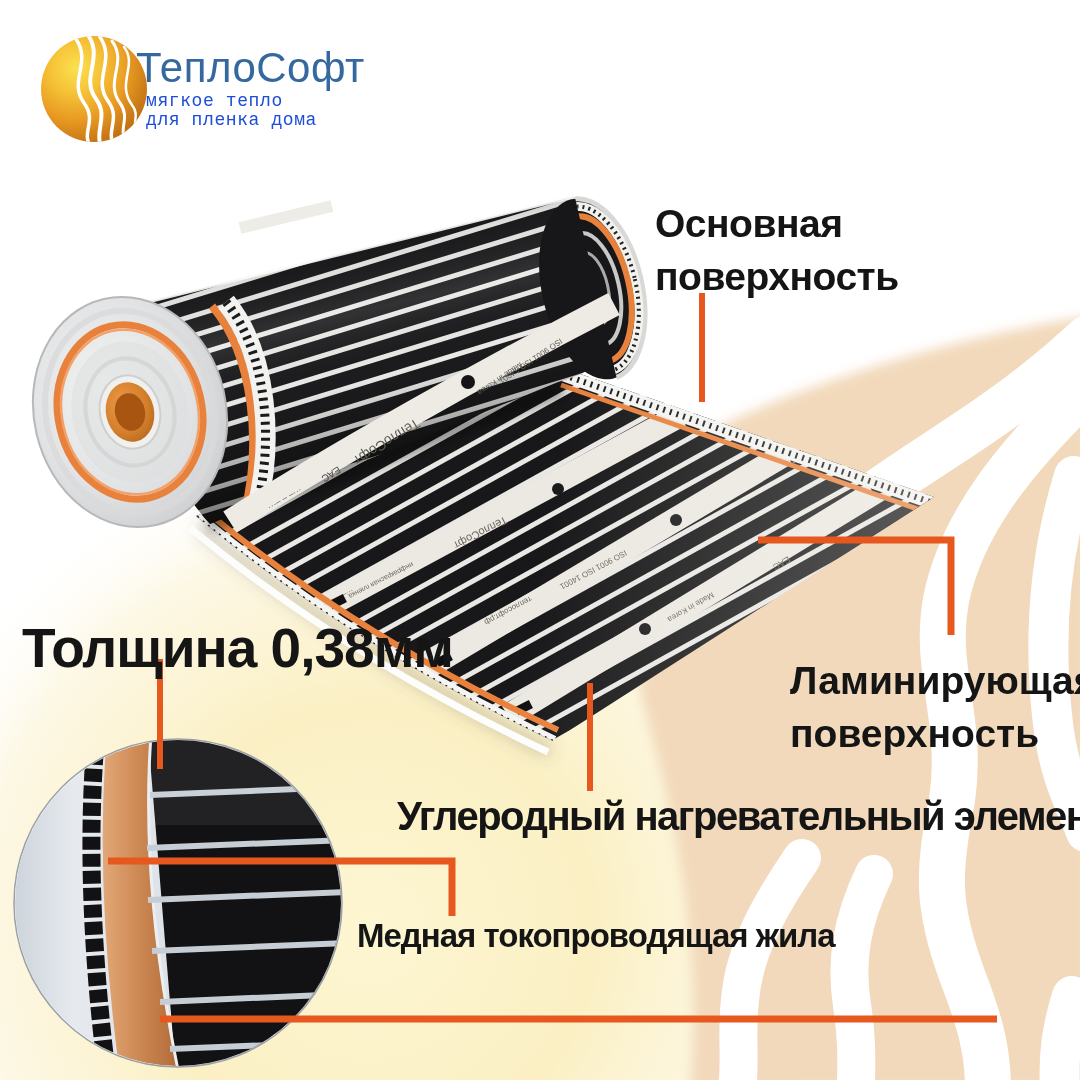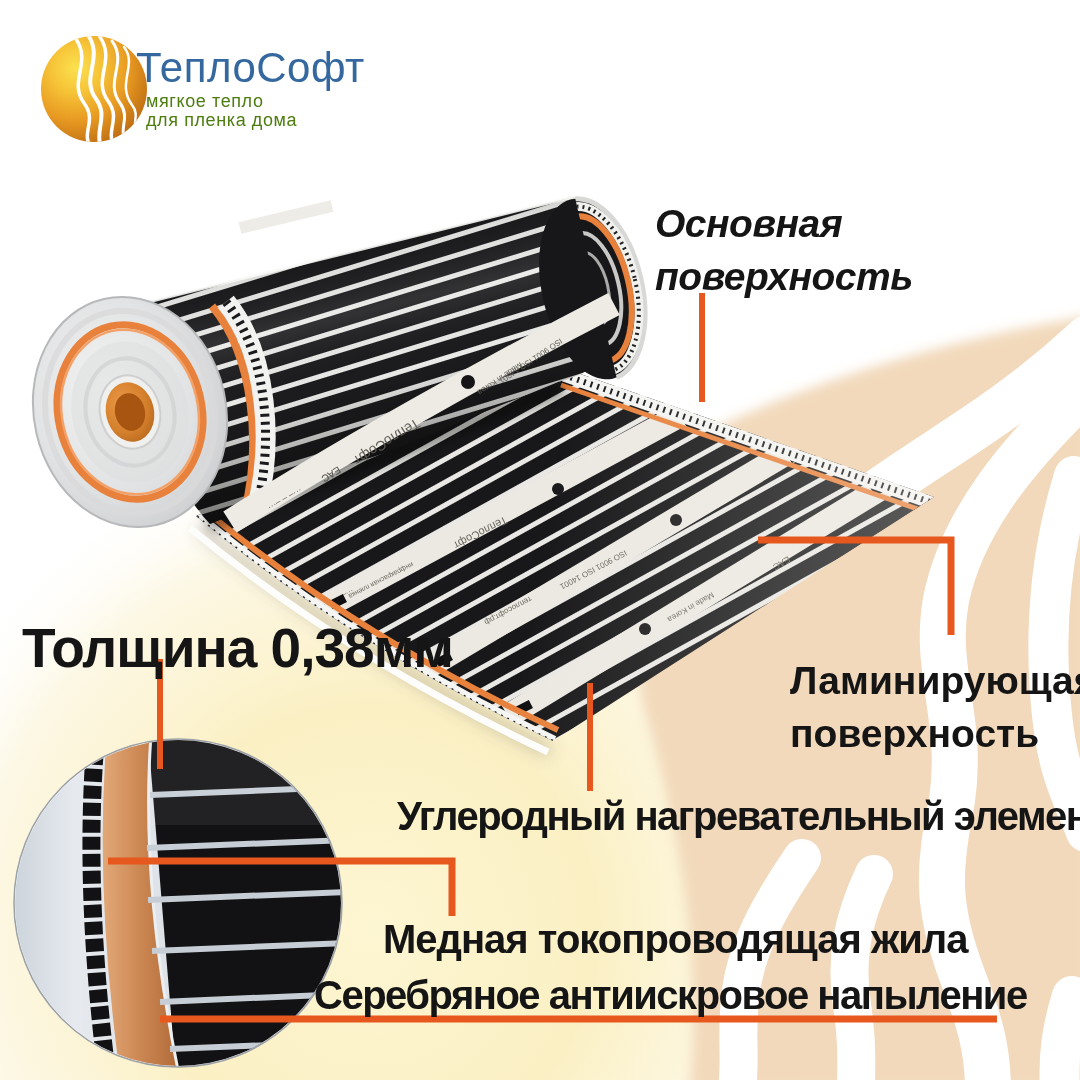--- a/index.html
+++ b/index.html
@@ -1,31 +1,31 @@
 <!DOCTYPE html>
 <html><head>
 <meta charset="utf-8">
 <style>
   html,body{margin:0;padding:0;background:#fff;}
   .stage{position:relative;width:1080px;height:1080px;overflow:hidden;background:#ffffff;
          font-family:"Liberation Sans",sans-serif;}
   .stage svg.art{position:absolute;left:0;top:0;}
   .txt{position:absolute;color:#151515;font-weight:700;white-space:nowrap;}
-  .t-osn{left:655px;top:197px;font-size:39px;line-height:53px;letter-spacing:-.5px;font-style:italic;}
+  .t-osn{left:655px;top:197px;font-size:39px;line-height:53px;letter-spacing:-.5px;}
   .t-lam{left:790px;top:654px;font-size:39px;line-height:53px;letter-spacing:0px;}
   .t-tol{left:22px;top:616px;font-size:55px;letter-spacing:-1px;}
   .t-ugl{left:397px;top:794px;font-size:40px;letter-spacing:-1.5px;}
-  .t-med{left:383px;top:917px;font-size:40px;letter-spacing:-1px;}
+  .t-med{left:357px;top:917px;font-size:33px;letter-spacing:-1px;}
   .t-ser{left:314px;top:973px;font-size:40px;letter-spacing:-1.5px;}
   .logo{position:absolute;left:38px;top:30px;width:340px;height:125px;}
   .logo .mark{position:absolute;left:0;top:3px;}
   .logo .brand{position:absolute;left:98px;top:14px;font-size:42px;font-weight:400;
                color:#34689F;letter-spacing:.5px;}
   .logo .tag{position:absolute;left:108px;top:62px;font-size:18px;line-height:19px;
-             font-weight:400;color:#4d7c0f;letter-spacing:.6px;}
+             font-weight:400;color:#1d4ed8;letter-spacing:.6px;font-family:Liberation Mono, monospace;}
   .film-note{font-family:"Liberation Sans",sans-serif;}
 </style>
 </head>
 <body>
 
 <div class="stage">
 
 <svg class="art" width="1080" height="1080" viewBox="0 0 1080 1080">
   <defs>
     <radialGradient id="g-glow" gradientUnits="userSpaceOnUse" cx="370" cy="930" r="500">
@@ -265,15 +265,14 @@
   <div>Основная</div>
   <div>поверхность</div>
 </div>
 <div class="txt t-lam">
   <div>Ламинирующая</div>
   <div>поверхность</div>
 </div>
 <div class="txt t-tol">Толщина 0,38мм</div>
 <div class="txt t-ugl">Углеродный нагревательный элемент</div>
 <div class="txt t-med">Медная токопроводящая жила</div>
-<div class="txt t-ser">Серебряное антиискровое напыление</div>
 
 </div>
 
 </body></html>

